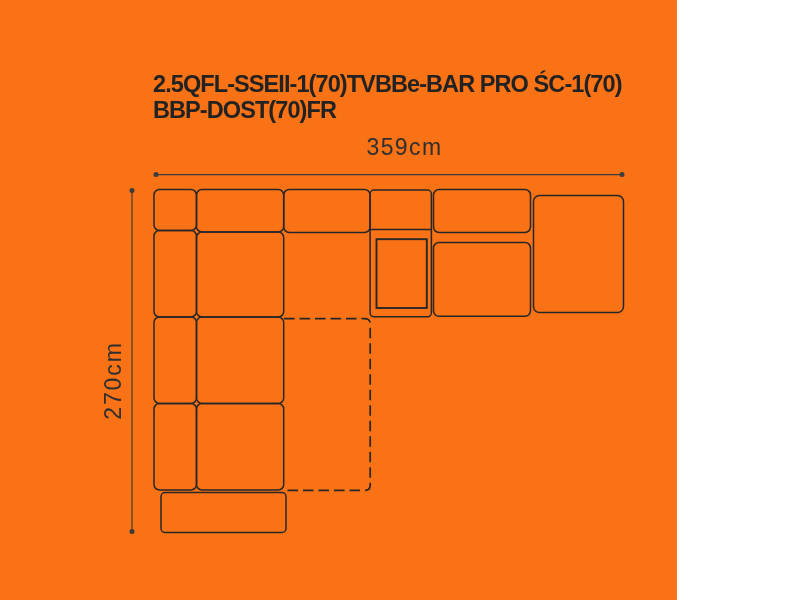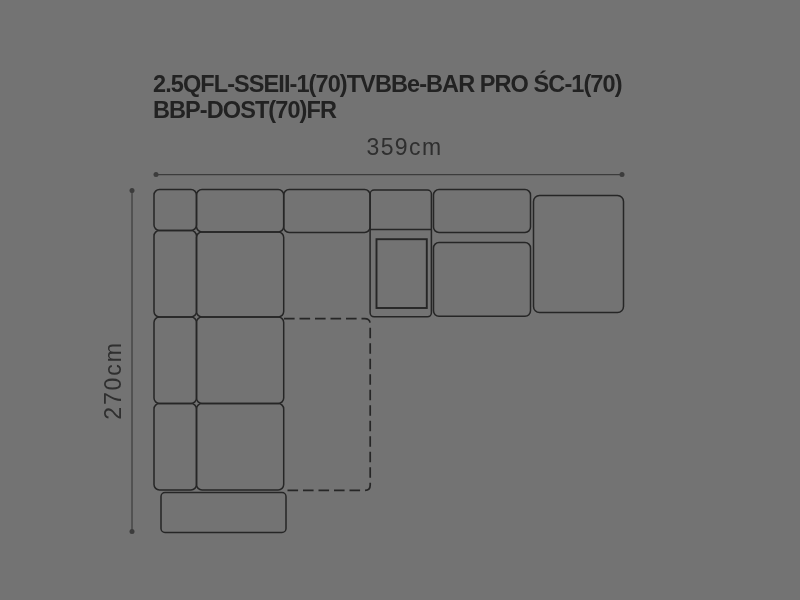--- a/index.html
+++ b/index.html
@@ -1,16 +1,16 @@
 <!DOCTYPE html>
 <html><head>
 <meta charset="utf-8">
 <style>
   html,body{margin:0;padding:0;background:#ffffff;}
-  .page{position:relative;width:800px;height:600px;background:#737373;overflow:hidden;
+  .page{position:relative;width:677px;height:600px;background:#f97316;overflow:hidden;
         font-family:"Liberation Sans", sans-serif;}
 </style>
 </head>
 <body>
 <div class="page">
 <svg width="800" height="600" viewBox="0 0 800 600" xmlns="http://www.w3.org/2000/svg">
 
   <g fill="#222222" font-family="Liberation Sans, sans-serif" font-weight="bold" font-size="23.5px">
     <text x="153" y="91.5" letter-spacing="-0.92">2.5QFL-SSEII-1(70)TVBBe-BAR PRO ŚC-1(70)</text>
     <text x="153" y="118.3" letter-spacing="-0.92">BBP-DOST(70)FR</text>

